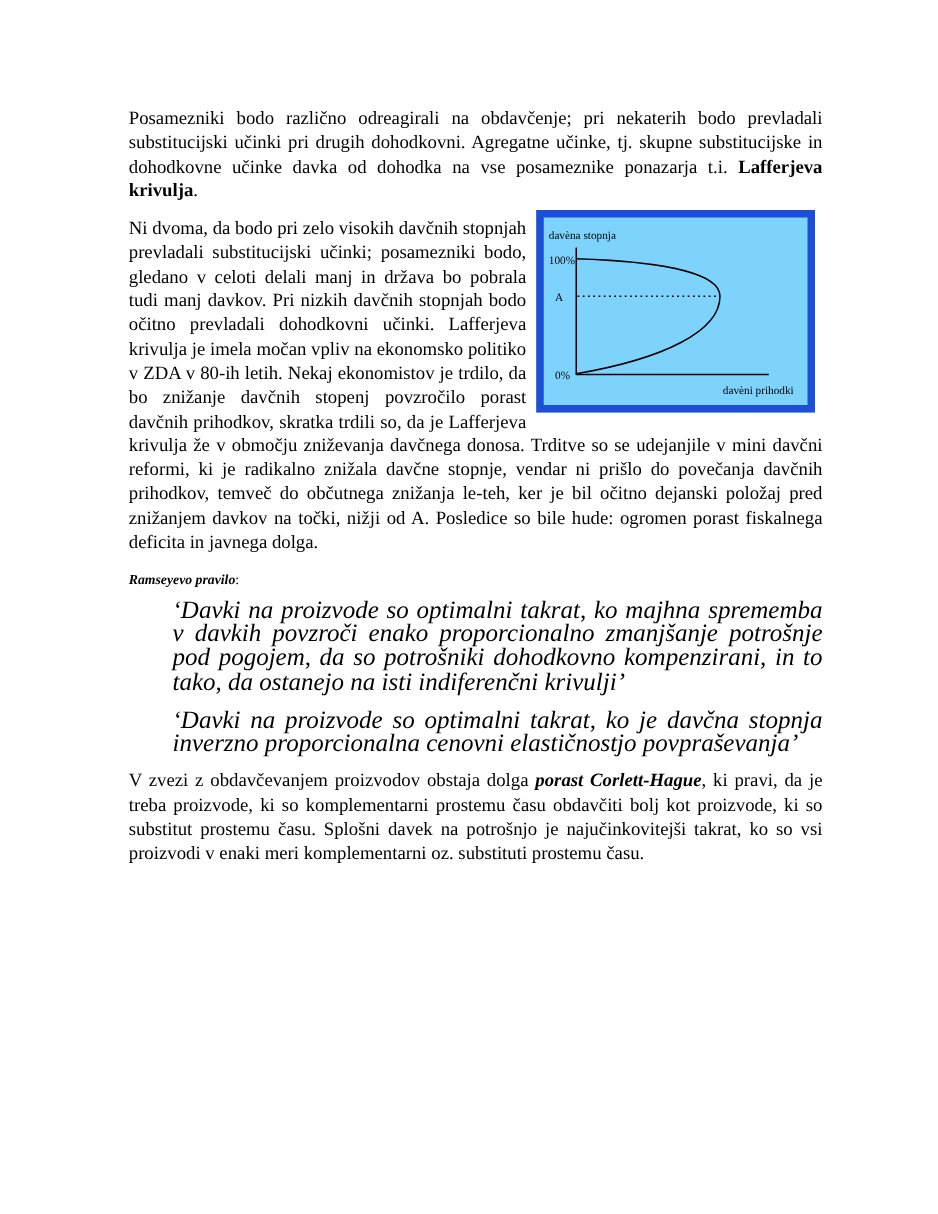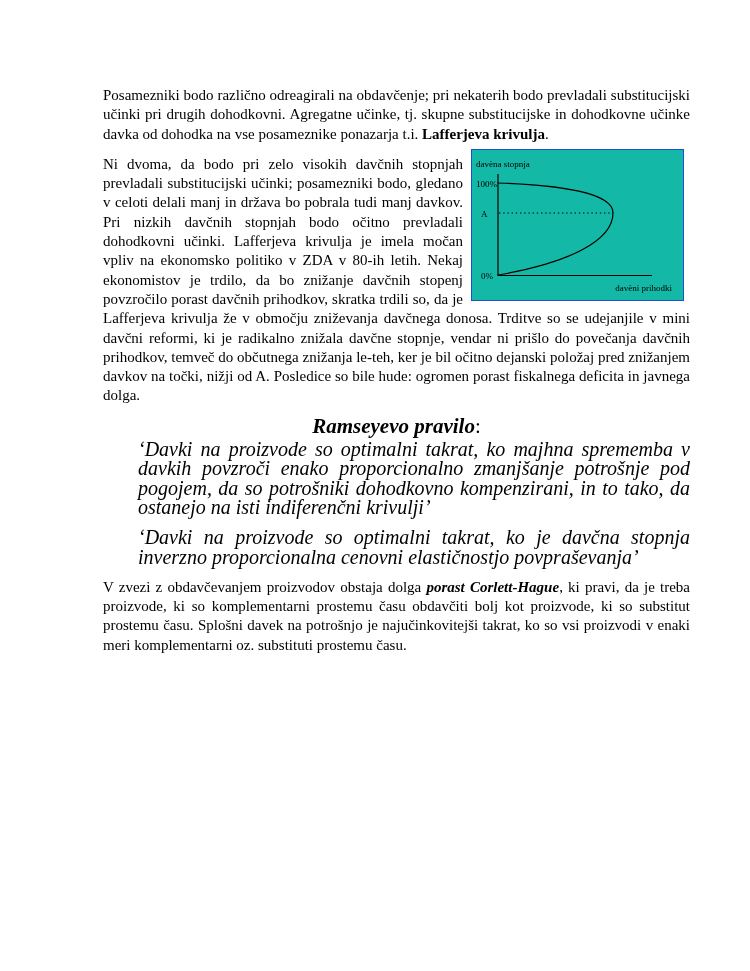--- a/index.html
+++ b/index.html
@@ -5,50 +5,49 @@
   html, body { margin: 0; padding: 0; }
   body {
     width: 750px; height: 971px;
     background: #ffffff; color: #000000;
     font-family: "Liberation Serif", serif;
     overflow: hidden;
   }
   .page {
     box-sizing: border-box;
     width: 750px; height: 971px;
-    padding: 86px 60px 0 103px;
+    padding: 86px 92px 0 103px;
   }
   .para {
     font-size: 15px;
     line-height: 19.3px;
     text-align: justify;
     margin: 0 0 11px 0;
   }
   .quote {
     font-size: 20px;
     line-height: 19.3px;
     text-align: justify;
     font-style: italic;
     margin: 0 0 11px 35px;
   }
   .heading {
-    font-size: 21px;
+    font-size: 11px;
     line-height: 19.3px;
     margin: 8px 0 4px 0;
     clear: both;
-    text-align: center;
   }
   .bi { font-weight: bold; font-style: italic; }
   b { font-weight: bold; }
   .figure {
     float: right;
     width: 211px; height: 150px;
-    border: 1px solid #1d4ed8;
+    border: 6px solid #1d4ed8;
     margin: -6px 6px 8px 8px;
-    background: #14b8a6;
+    background: #7dd3fc;
   }
   .figure svg { display: block; }
   .figtext {
     font-family: "Liberation Serif", serif;
     font-size: 9px;
     fill: #000;
   }
 </style>
 </head>
 <body>

